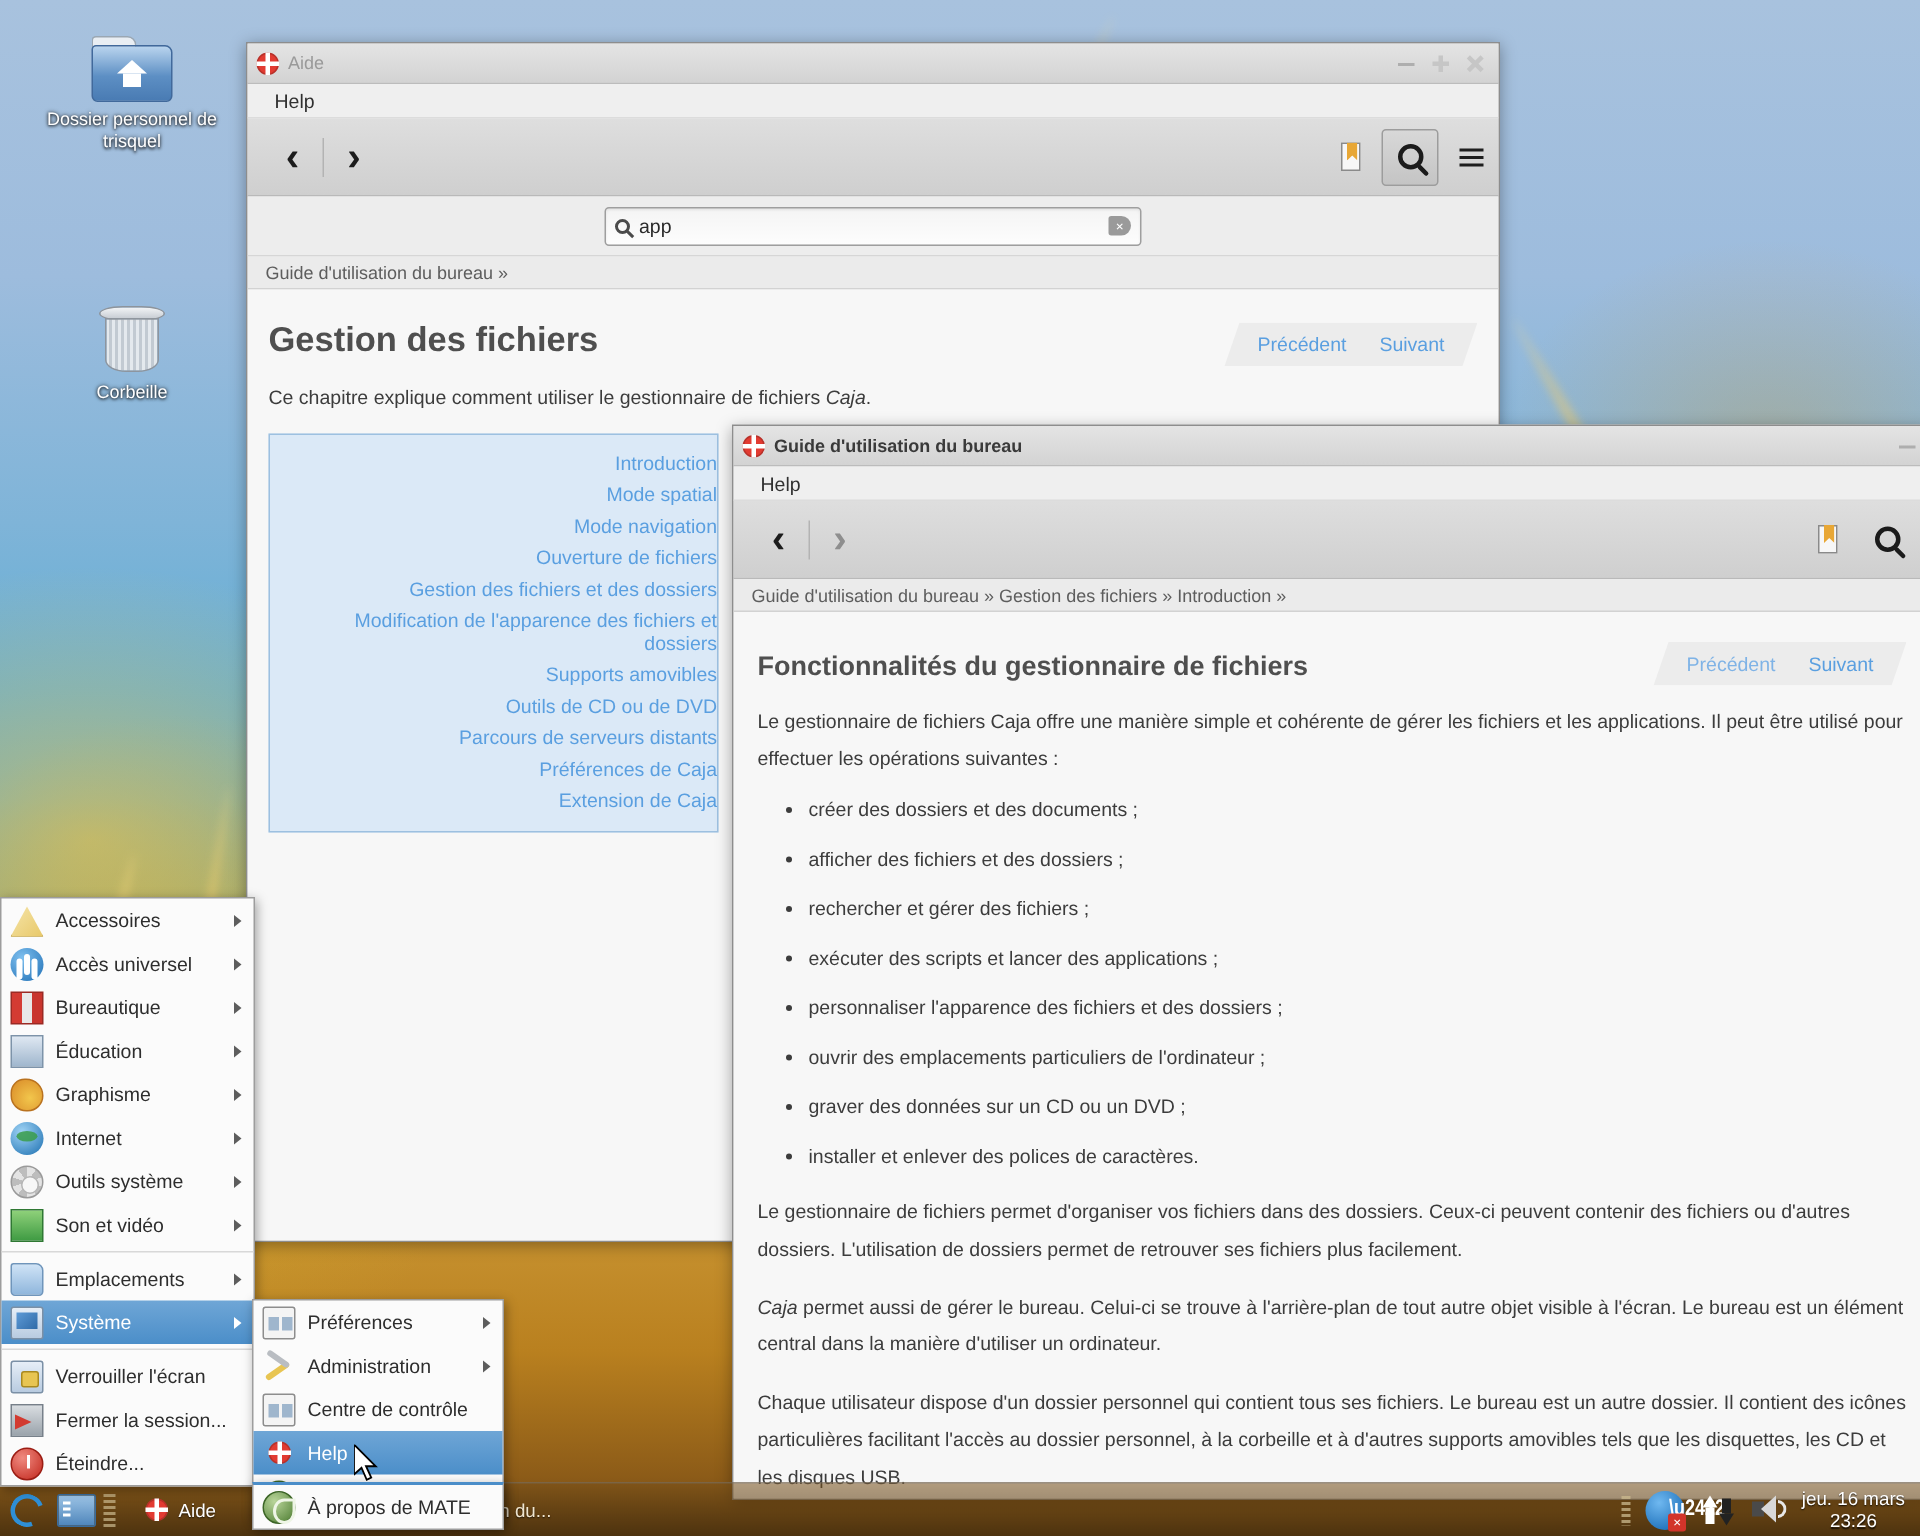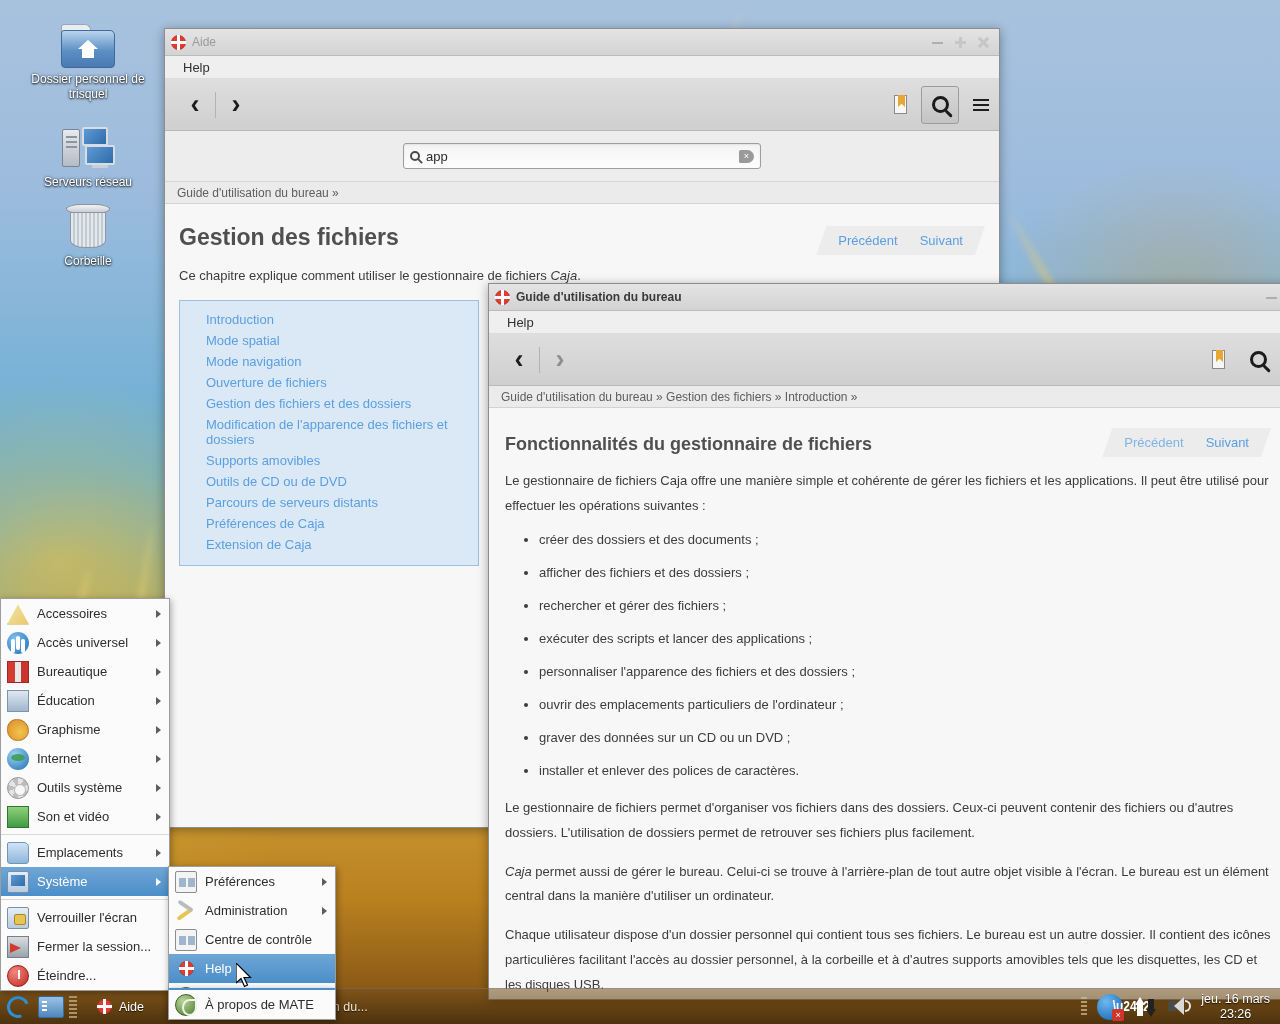--- a/index.html
+++ b/index.html
@@ -163,21 +163,21 @@
     background: linear-gradient(180deg,#d8d8d8,#c4c4c4);
     display:flex;align-items:center;justify-content:center; cursor:pointer;
   }
   .searchbtn.flat { border:none; background:transparent; }
   .magn { width:17px;height:17px;border:3px solid #1b1b1b;border-radius:50%; position:relative;}
   .magn::after{content:"";position:absolute;right:-7px;bottom:-5px;width:9px;height:3.4px;background:#1b1b1b;transform:rotate(45deg);border-radius:2px;}
   .hamb { margin-left: 14px; cursor:pointer; width:16px;}
   .hamb i{display:block;height:2px;background:#1e1e1e;margin:3px 0;}
 
   .searchrow {
-    height: 51px; background: #ededed; border-bottom:1px solid #d6d6d6;
+    height: 40px; background: #ededed; border-bottom:1px solid #d6d6d6;
     display:flex; align-items:center; justify-content:center;
   }
   .searchfield {
     width: 358px; height: 26px; background: linear-gradient(180deg,#f4f4f4,#fdfdfd);
     border: 1px solid #9e9e9e; border-radius: 3px;
     display:flex; align-items:center; padding: 0 6px; gap:6px;
     box-shadow: inset 0 1px 2px rgba(0,0,0,.08);
   }
   .magn-sm { width:10px;height:10px;border:2px solid #4b4b4b;border-radius:50%; position:relative; flex:0 0 auto;}
   .magn-sm::after{content:"";position:absolute;right:-5px;bottom:-3px;width:6px;height:2px;background:#4b4b4b;transform:rotate(45deg);}
@@ -207,21 +207,21 @@
     background:#ececec; color:#4e9ae0; font-size:13px;
     padding: 7px 22px; display:flex; gap: 22px; margin-top: 6px;
     clip-path: polygon(10px 0, 100% 0, calc(100% - 10px) 100%, 0 100%);
   }
   .prevnext a { color:#5a9fe0; text-decoration:none; cursor:pointer; }
   .prevnext a.dim { color:#7fb3e6; }
   p.doc { color:#3c3c3c; font-size:13px; line-height:1.45; margin: 0 0 14px 0; }
   p.doc em { font-style: italic; }
   .linkbox {
     border:1px solid #9dc0e0; background:#dbe9f7;
-    padding: 8px 0 10px 0; margin-top: 6px;
+    padding: 8px 0 10px 0; margin-top: 6px; text-align: right;
   }
   .linkbox a {
     display:block; color:#5a9fe0; text-decoration:none; font-size:13px;
     padding: 3px 0 3px 26px; cursor:pointer;
   }
   ul.doc { margin: 0 0 14px 0; padding-left: 34px; }
   ul.doc li { color:#3c3c3c; font-size:13px; margin-bottom: 18px; }
 
   
   .menu {
@@ -330,33 +330,20 @@
   <div class="desk-icon" style="left:23px; top:24px;">
     <span class="glyph folder-home">
       <span class="back"></span>
         <span class="body"></span>
         <span class="house"></span>
         <span class="house2"></span>
     </span>
     <span>Dossier personnel de trisquel</span>
   </div>
 
-  <div class="desk-icon" style="left:23px; top:125px;">
-    <span class="glyph srv">
-      <span class="tower">
-          <i style="top:6px"></i>
-          <i style="top:11px"></i>
-          <i style="top:16px"></i>
-        </span>
-      <span class="mon1"></span>
-        <span class="mon2"></span>
-        <span class="base"></span>
-    </span>
-    <span>Serveurs réseau</span>
-  </div>
 
   <div class="desk-icon" style="left:23px; top:204px;">
     <span class="glyph trash">
       <span class="lid"></span>
         <span class="can"></span>
     </span>
     <span>Corbeille</span>
   </div>
 
   <div class="window" style="left:164px; top:28px; width:836px; height:800px;">

